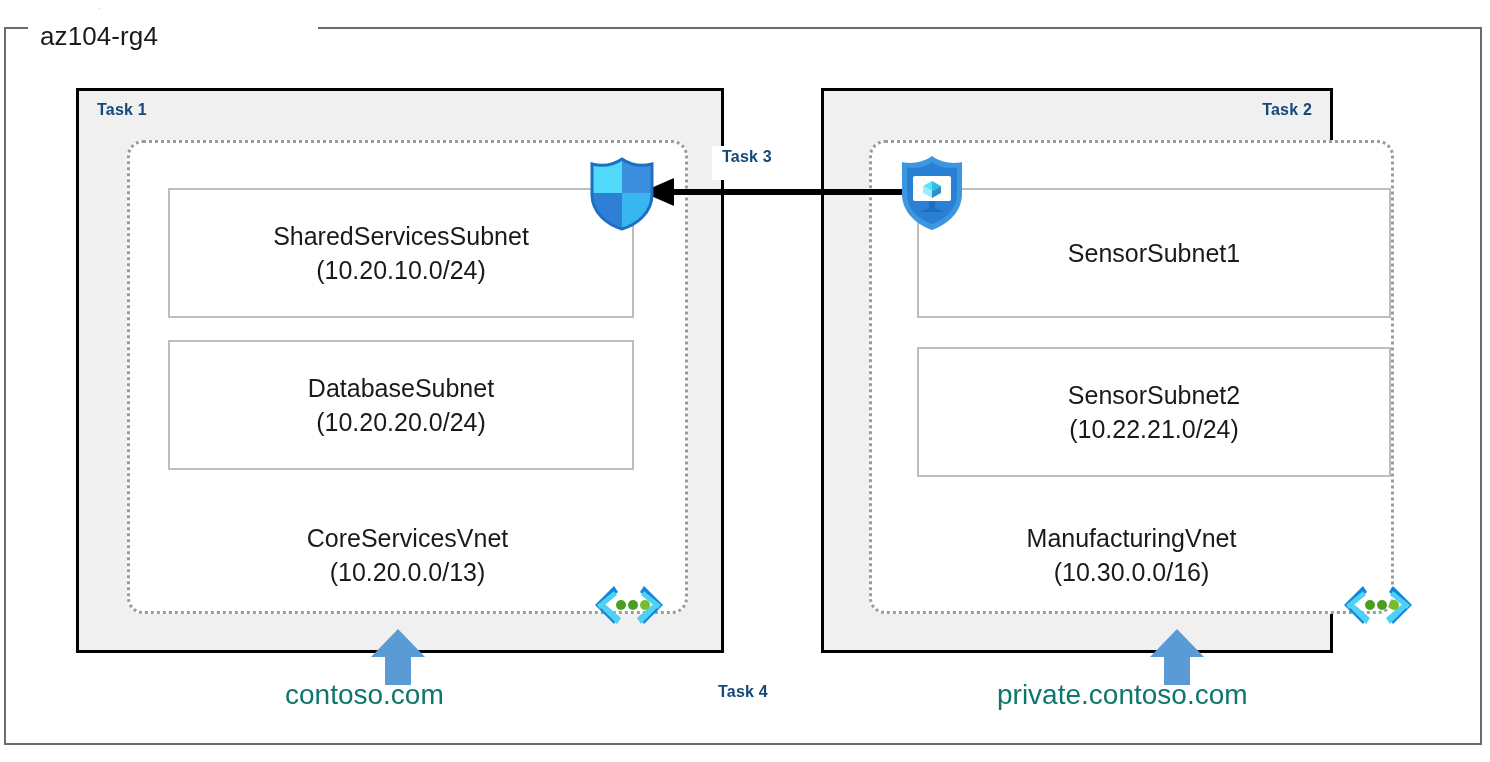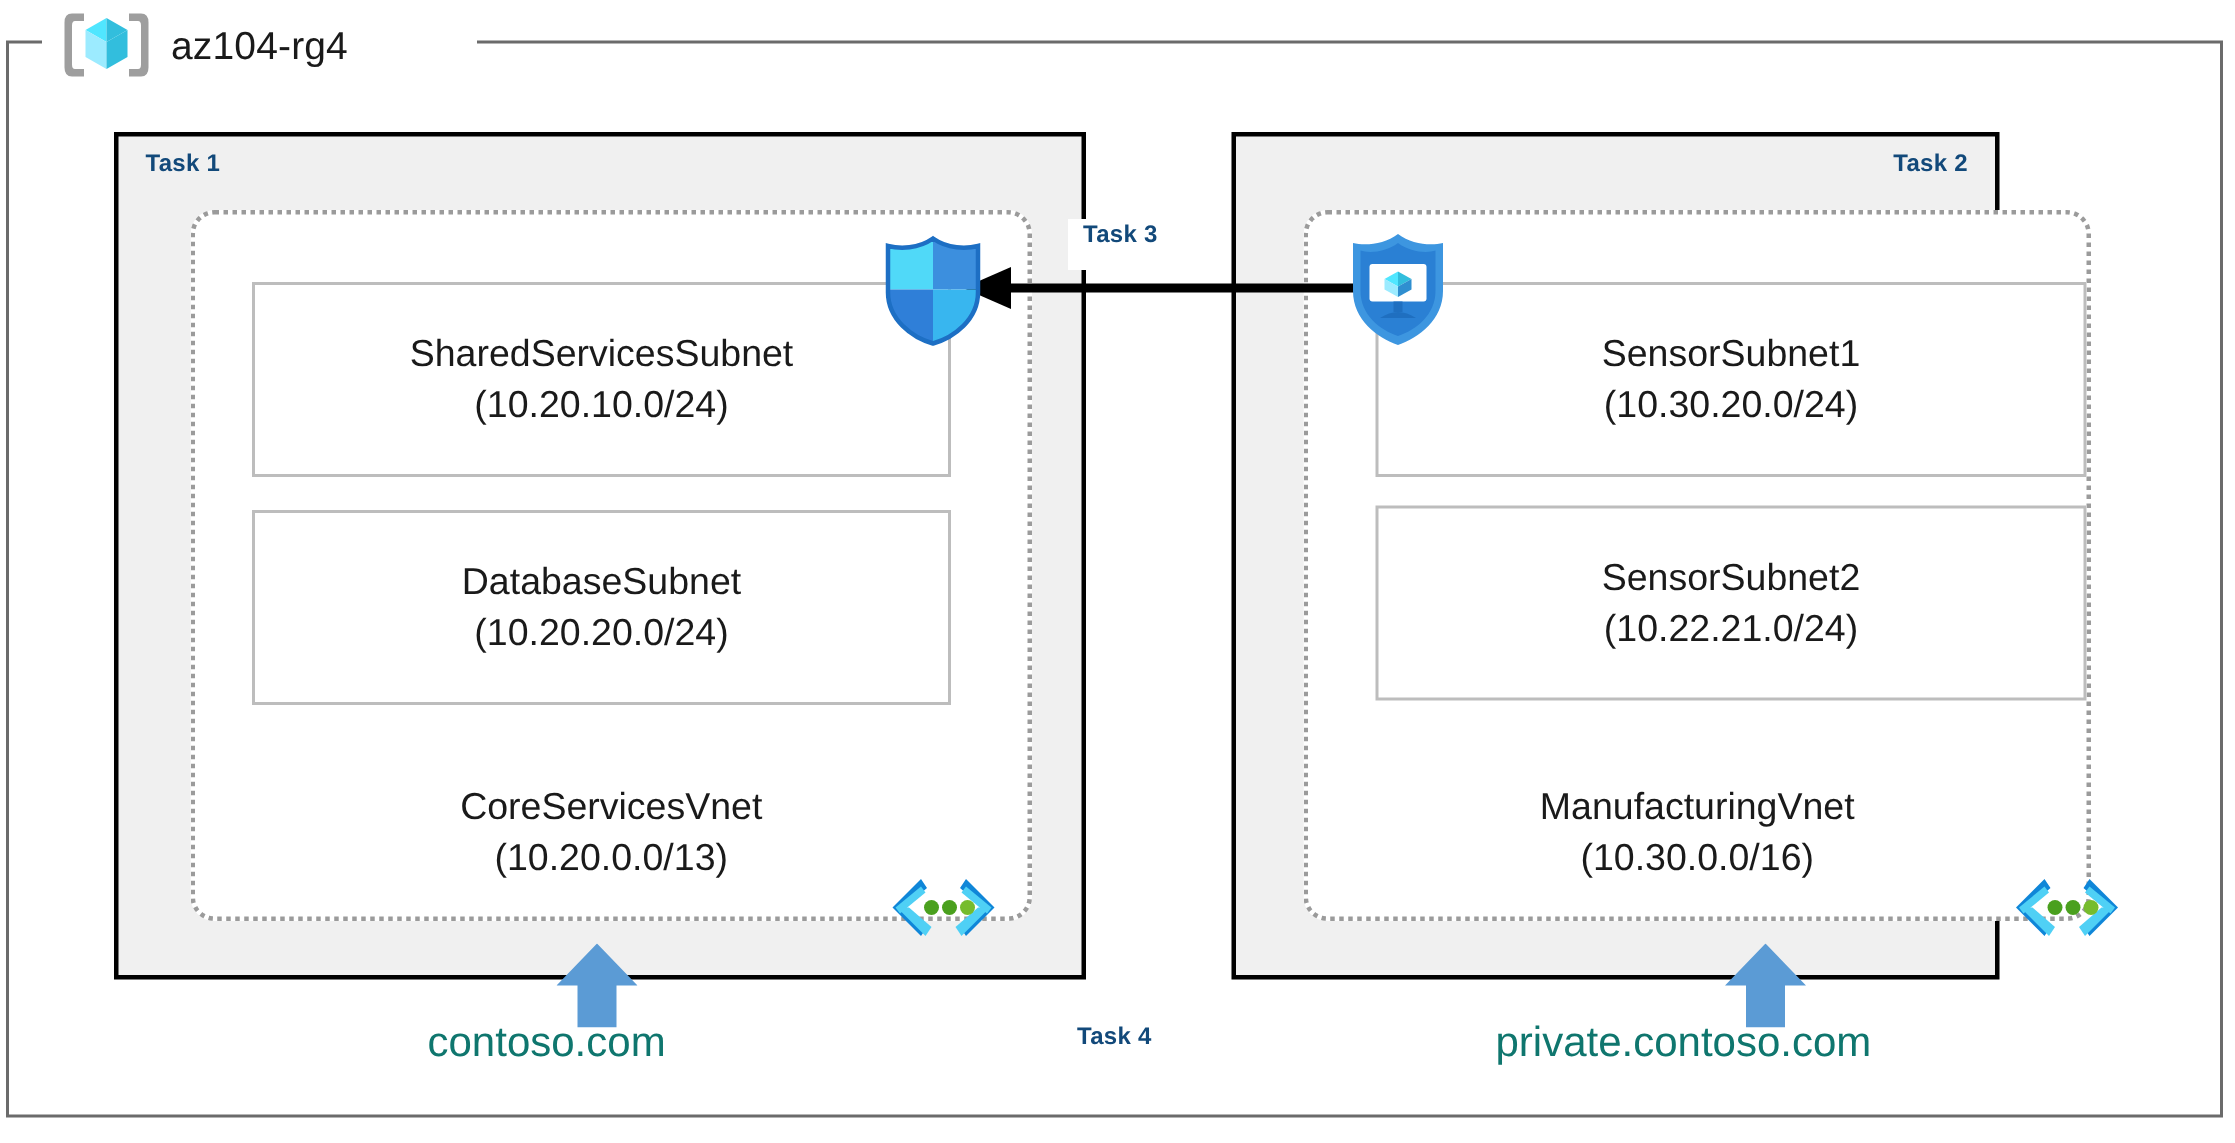--- a/index.html
+++ b/index.html
@@ -42,20 +42,21 @@
     background: #ffffff;
   }
   .rg-title-wrap {
     position: absolute;
     left: 40px;
     top: 8px;
     height: 44px;
     display: flex;
     align-items: center;
     gap: 12px;
+    flex-direction: column;
   }
   .rg-title-text {
     font-size: 26px;
     color: #1a1a1a;
     white-space: nowrap;
     letter-spacing: 0.1px;
   }
   .rg-icon {
     width: 62px;
     height: 48px;
@@ -220,23 +221,22 @@
 
     <div class="vnet-box" id="vnet-box-2" style="left:45px; top:49px; width:525px; height:474px;">
       <div class="vnet-caption" id="vnet-caption-2">
         <div>ManufacturingVnet</div>
         <div>(10.30.0.0/16)</div>
       </div>
     </div>
 
     <div class="subnet-box" style="left:93px; top:97px; width:474px; height:130px;">
       <span class="subnet-line">SensorSubnet1</span>
-      <span class="subnet-line">(10.30.20.0/24)</span>
-    </div>
-    <div class="subnet-box" style="left:93px; top:246px; width:474px; height:130px;align-items:center;">
+    </div>
+    <div class="subnet-box" style="left:93px; top:256px; width:474px; height:130px;align-items:center;">
       <span class="subnet-line">SensorSubnet2</span>
       <span class="subnet-line">(10.22.21.0/24)</span>
     </div>
 
     <svg style="position:absolute; left:517px; top:490px; width:74px; height:48px; z-index:6;" viewBox="0 0 74 48">
       <path d="M22 5 L26 11 L11 24 L26 37 L22 43 L3 24 Z" fill="#0f86d8"></path>
       <path d="M22 10 L25 14 L8 28 L5 24 Z" fill="#4fd0f5"></path>
       <path d="M14 24 L29 37 L25 43 L6 24 Z" fill="#4fd0f5"></path>
       <path d="M52 5 L48 11 L63 24 L48 37 L52 43 L71 24 Z" fill="#0f86d8"></path>
       <path d="M52 10 L49 14 L66 28 L69 24 Z" fill="#4fd0f5"></path>

